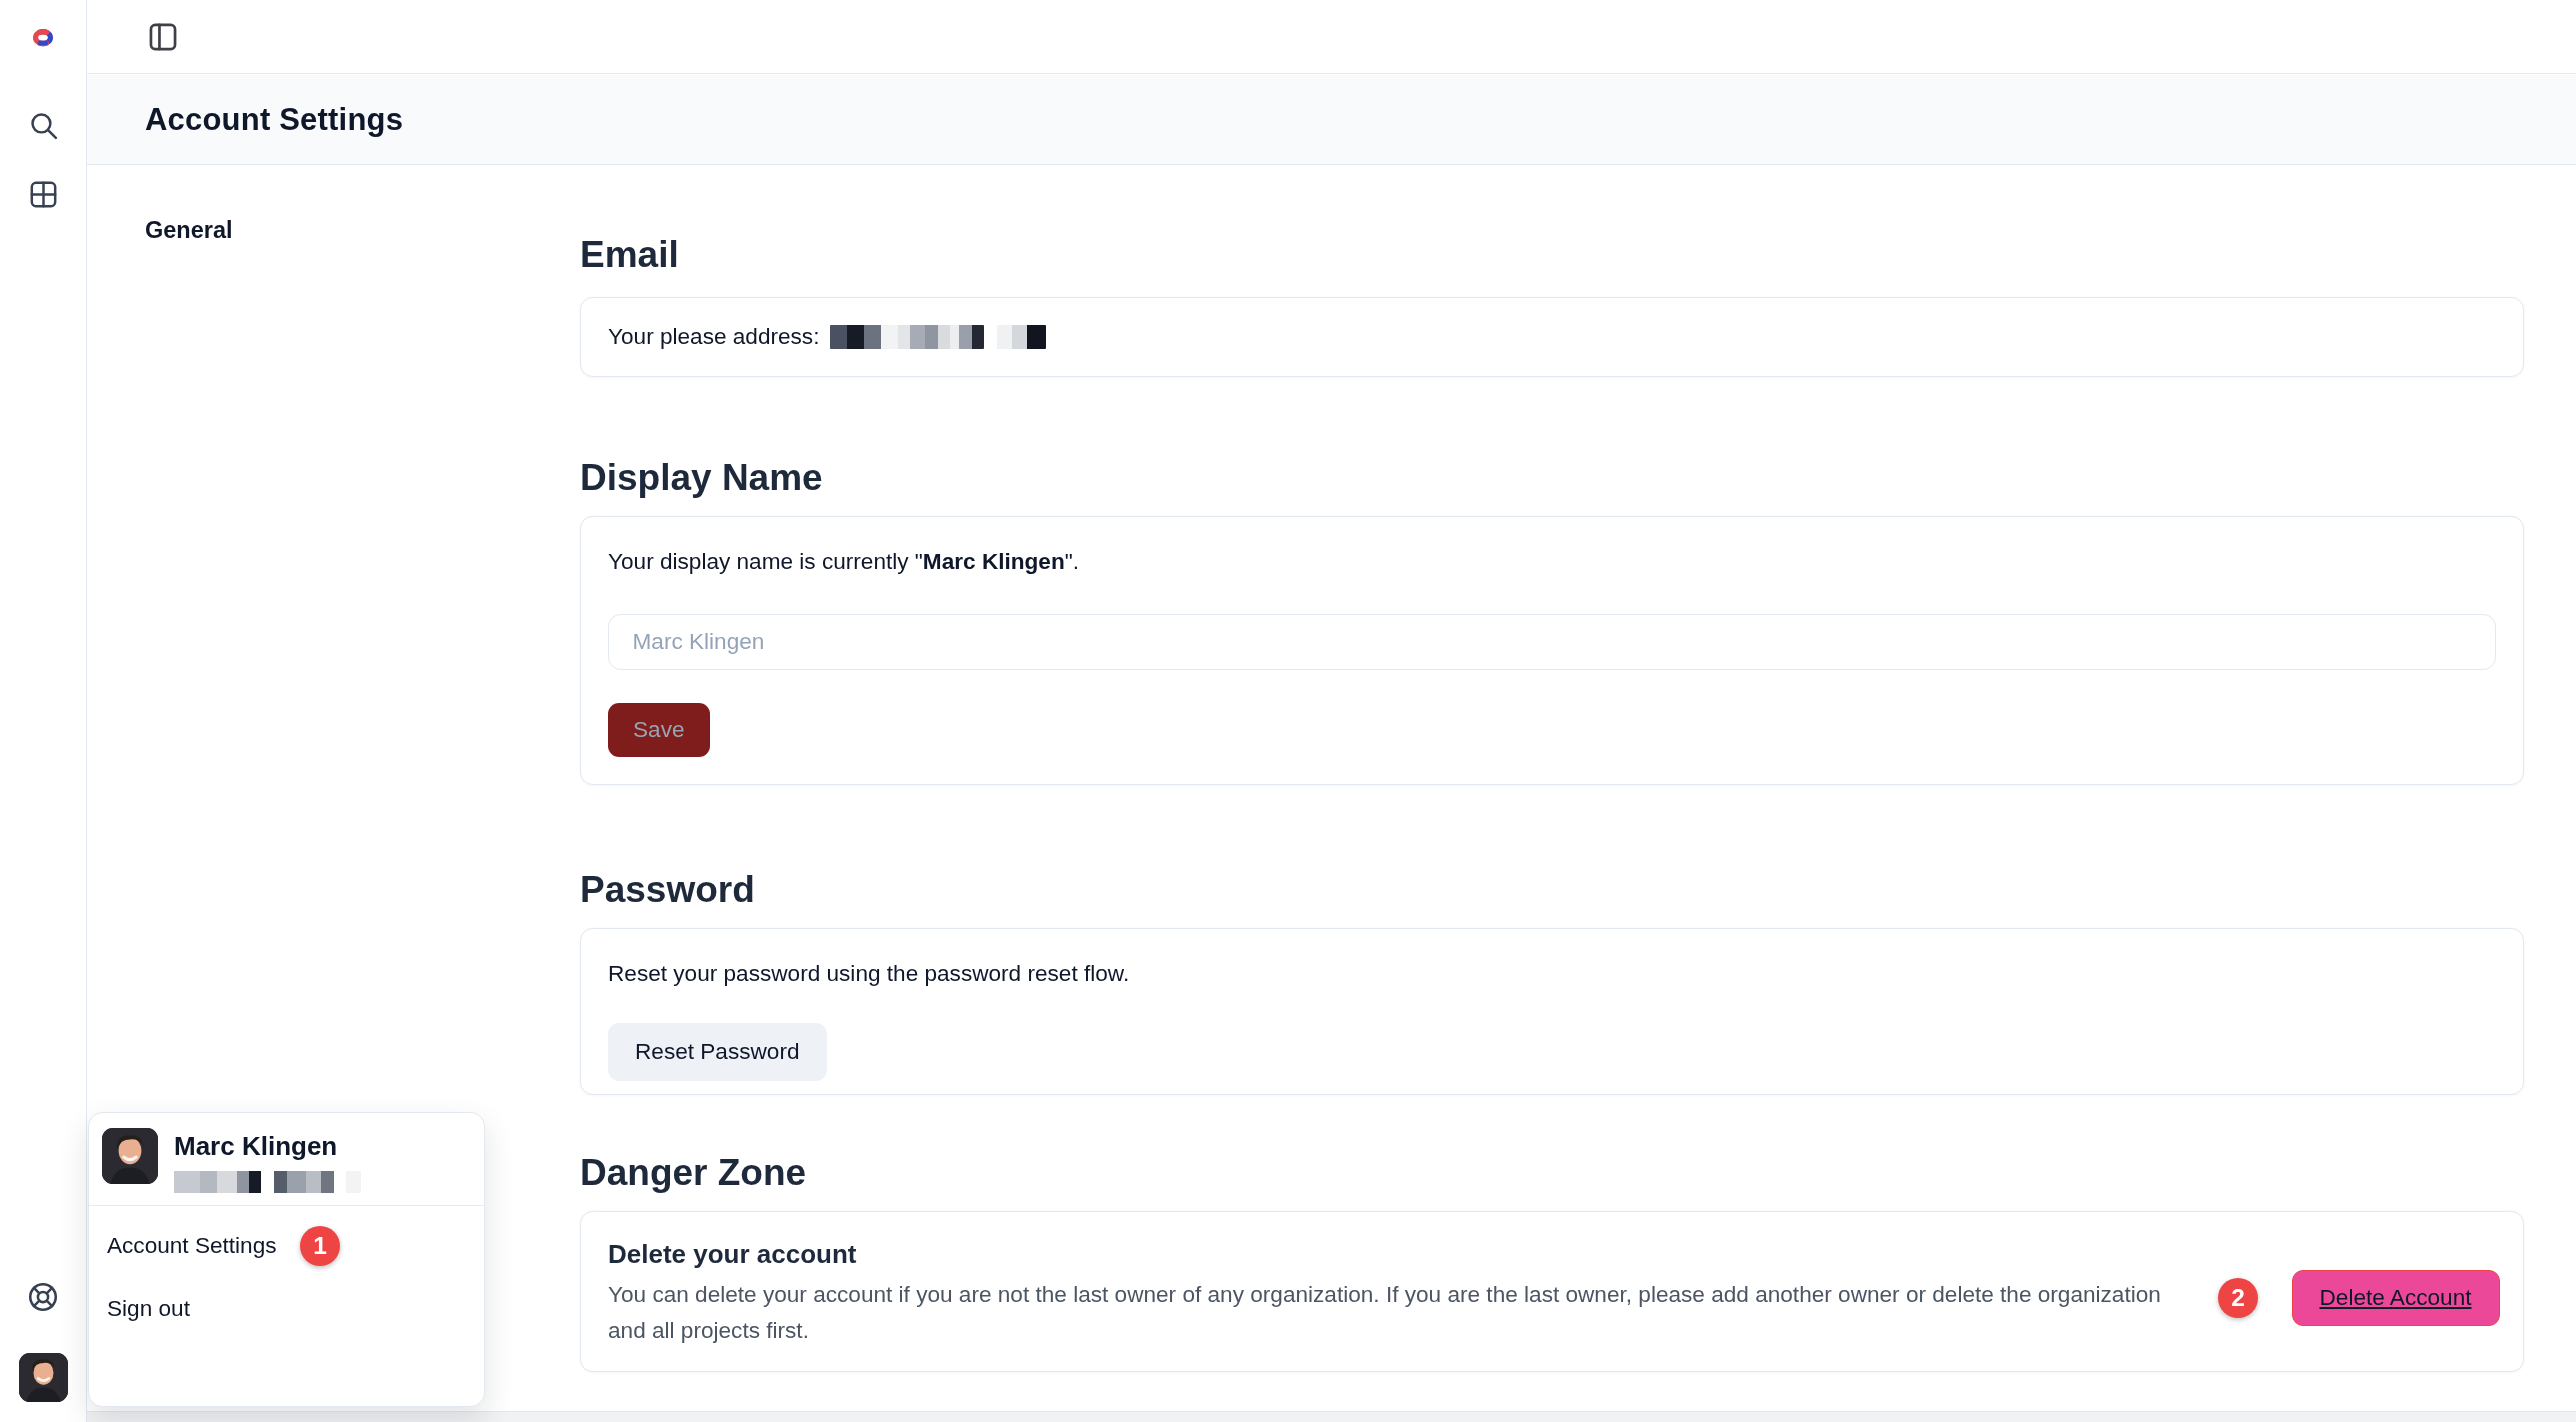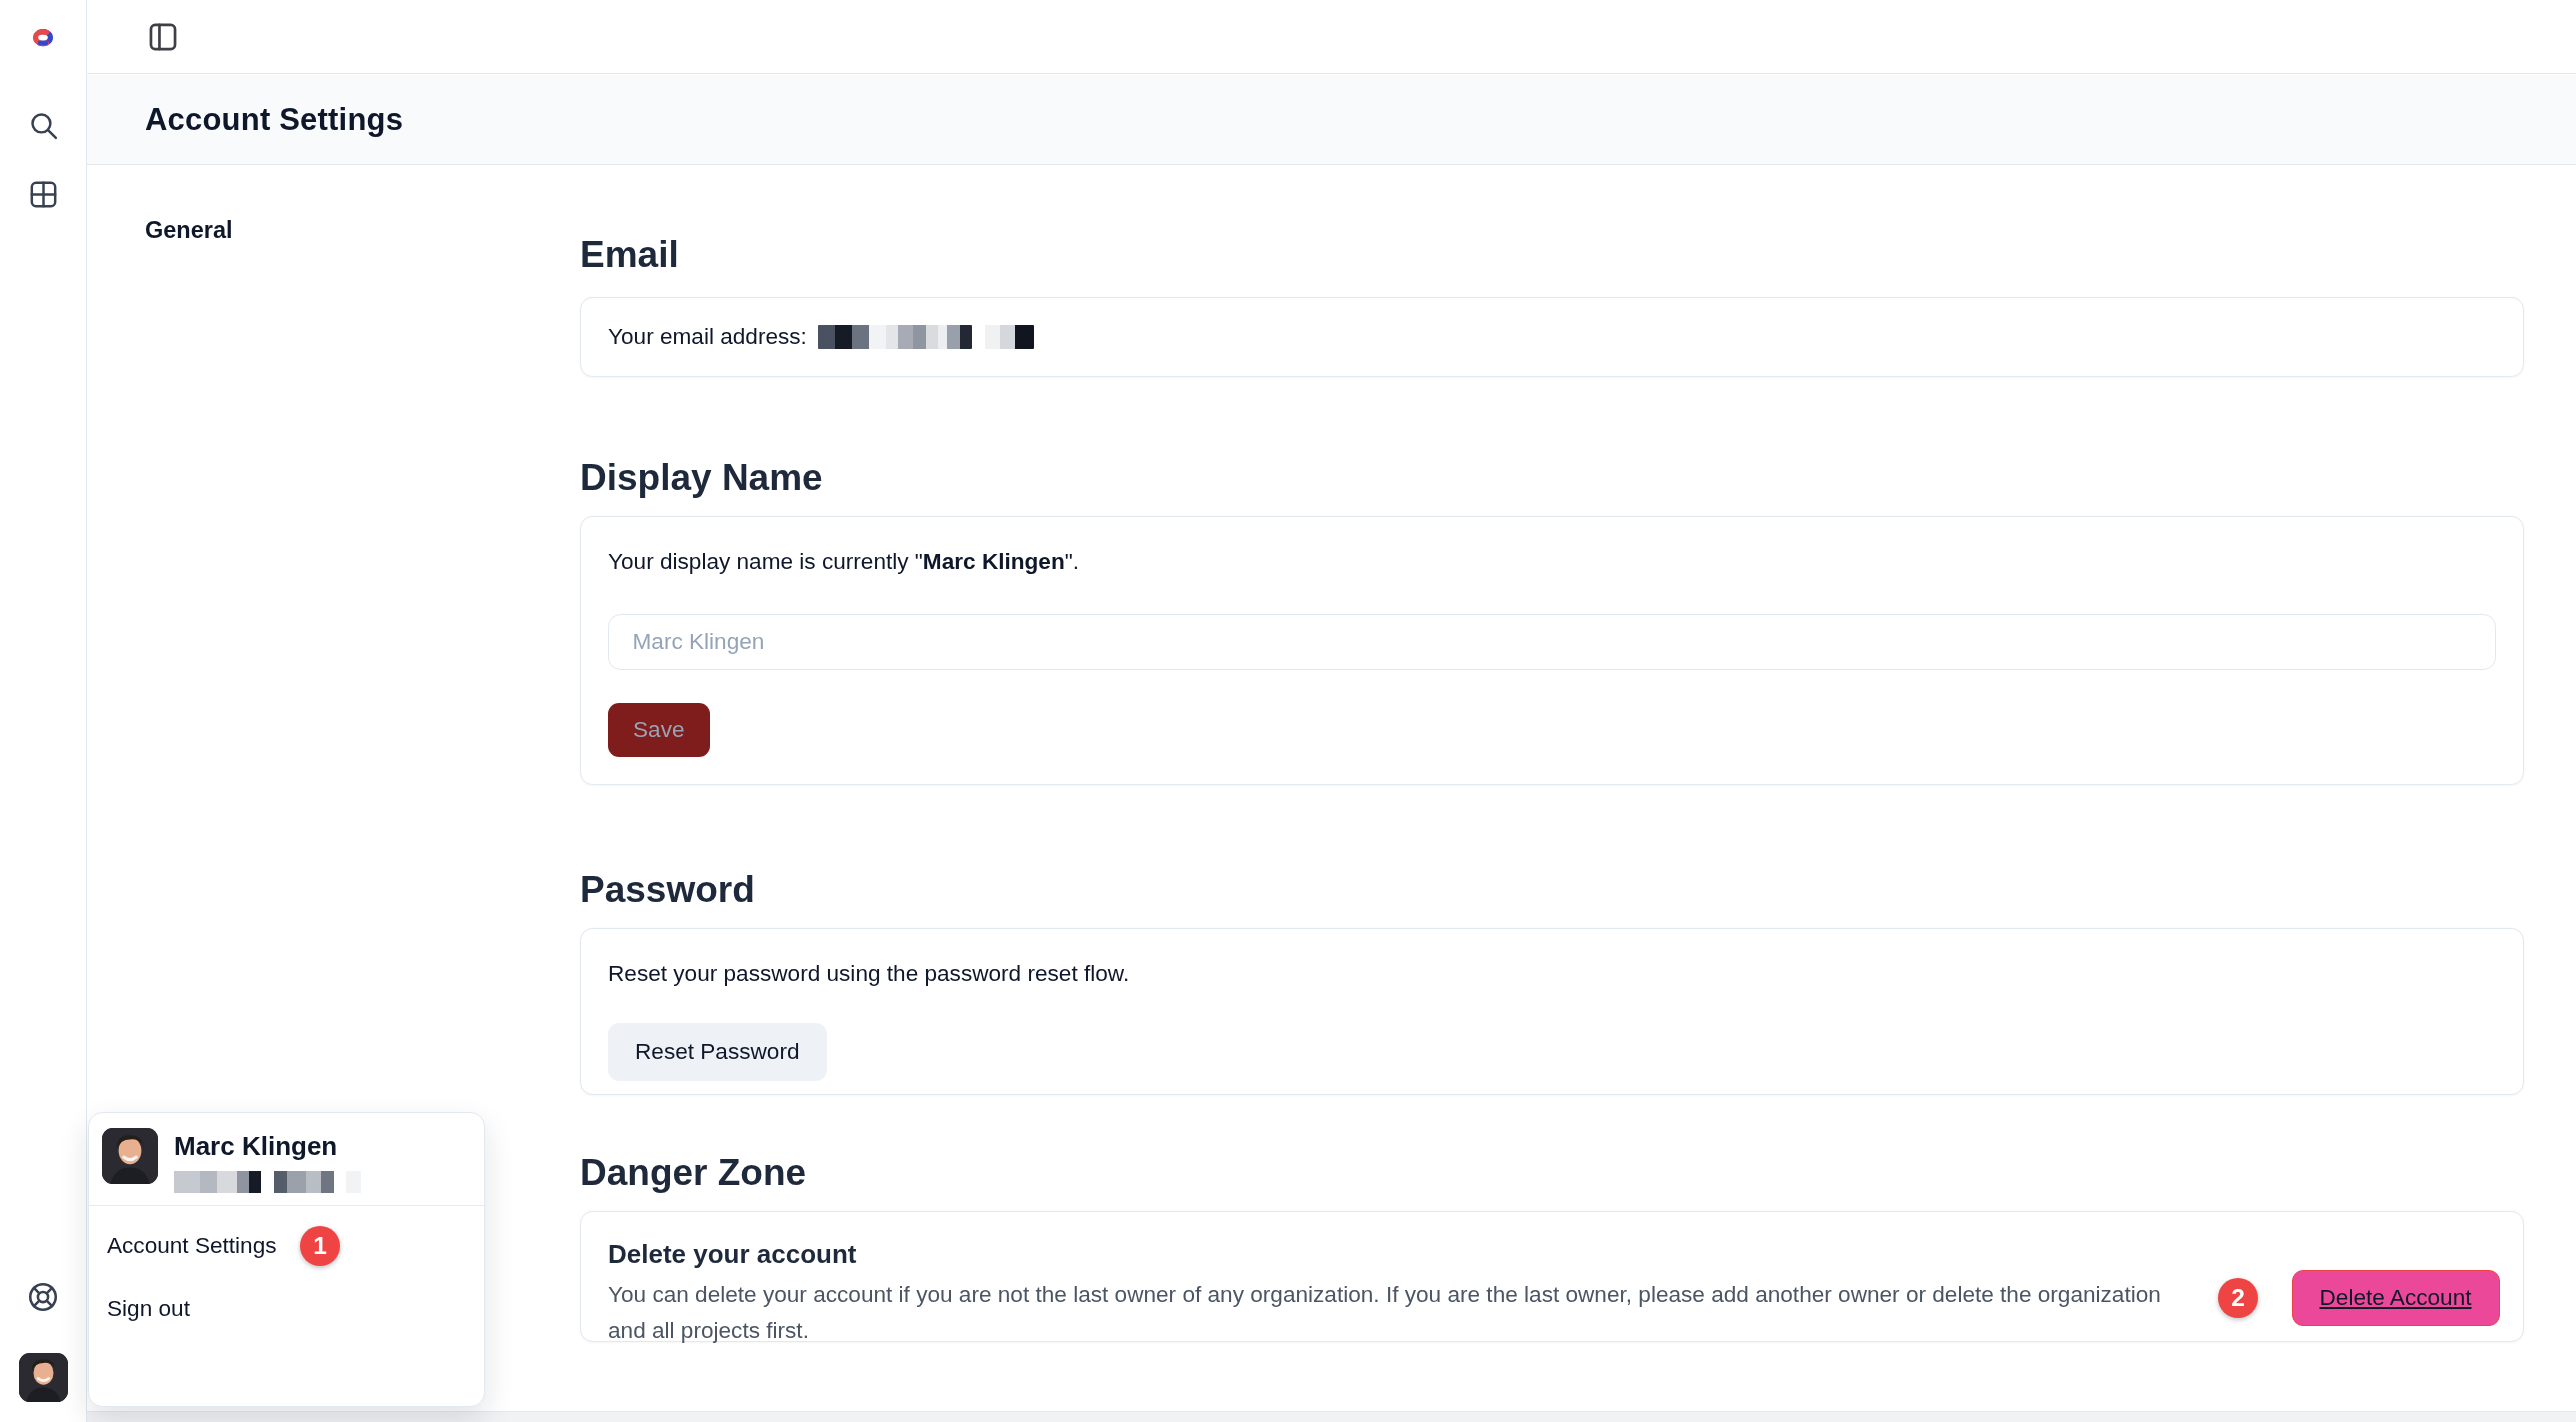--- a/index.html
+++ b/index.html
@@ -69,21 +69,21 @@
                 padding:0 23.5px; font-size:22.6px; font-family:"Liberation Sans",sans-serif; color:#0f172a;
                 background:#fff; outline:none; }
   .text-input::placeholder { color:#94a3b8; }
   .btn { display:inline-flex; align-items:center; justify-content:center; border-radius:11px;
          font-size:22.6px; font-weight:500; font-family:"Liberation Sans",sans-serif;
          border:none; cursor:pointer; }
   .btn-save { margin-top:33px; height:54px; padding:0 25px; background:#7f1d1d; color:#9aa3b2; }
   .pw-card { margin-top:18px; padding:27px; height:167px; }
   .btn-reset { margin-top:31px; height:58px; padding:0 27px; background:#eef2f7; color:#0f172a; }
 
-  .danger-card { margin-top:18px; padding:23.5px 27px; height:131px; position:relative; }
+  .danger-card { margin-top:18px; padding:23.5px 27px; height:161px; position:relative; }
   .danger-sub { font-size:26px; font-weight:700; color:#1e293b; line-height:36px; }
   .danger-desc { margin-top:5.4px; font-size:22.6px; color:#4b5563; line-height:36px; max-width:1576px; }
   .btn-delete { position:absolute; top:58px; right:23.5px; height:56px; padding:0 27px;
                 background:#ec4899; color:#0f172a; border:1.8px solid #ef4444; border-radius:11px;text-decoration:underline; }
 
   
   .mark { width:40px; height:40px; border-radius:50%; background:#ef4444; color:#fff;
           font-size:24.5px; font-weight:700; display:flex; align-items:center; justify-content:center;
           box-shadow:0 1.8px 5.4px rgba(0,0,0,0.25); }
   .mark-2 { position:absolute; top:66px; left:1637px; }
@@ -166,21 +166,21 @@
 </div>
 
 <div class="settings-nav">
   <div class="settings-nav-item">General</div>
 </div>
 
 <div class="main">
 
   <div class="section-heading h-email">Email</div>
   <div class="card email-card">
-    <span class="body-text">Your email address:</span>
+    <span class="body-text">Your please address:</span>
     <span class="redact">
         <i class="r1"></i>
         <i class="r2"></i>
       </span>
   </div>
 
   <div class="section-heading h-display">Display Name</div>
   <div class="card dn-card">
     <div class="body-text">
       <span>Your display name is currently "</span><b>Marc Klingen</b><span>".</span>

